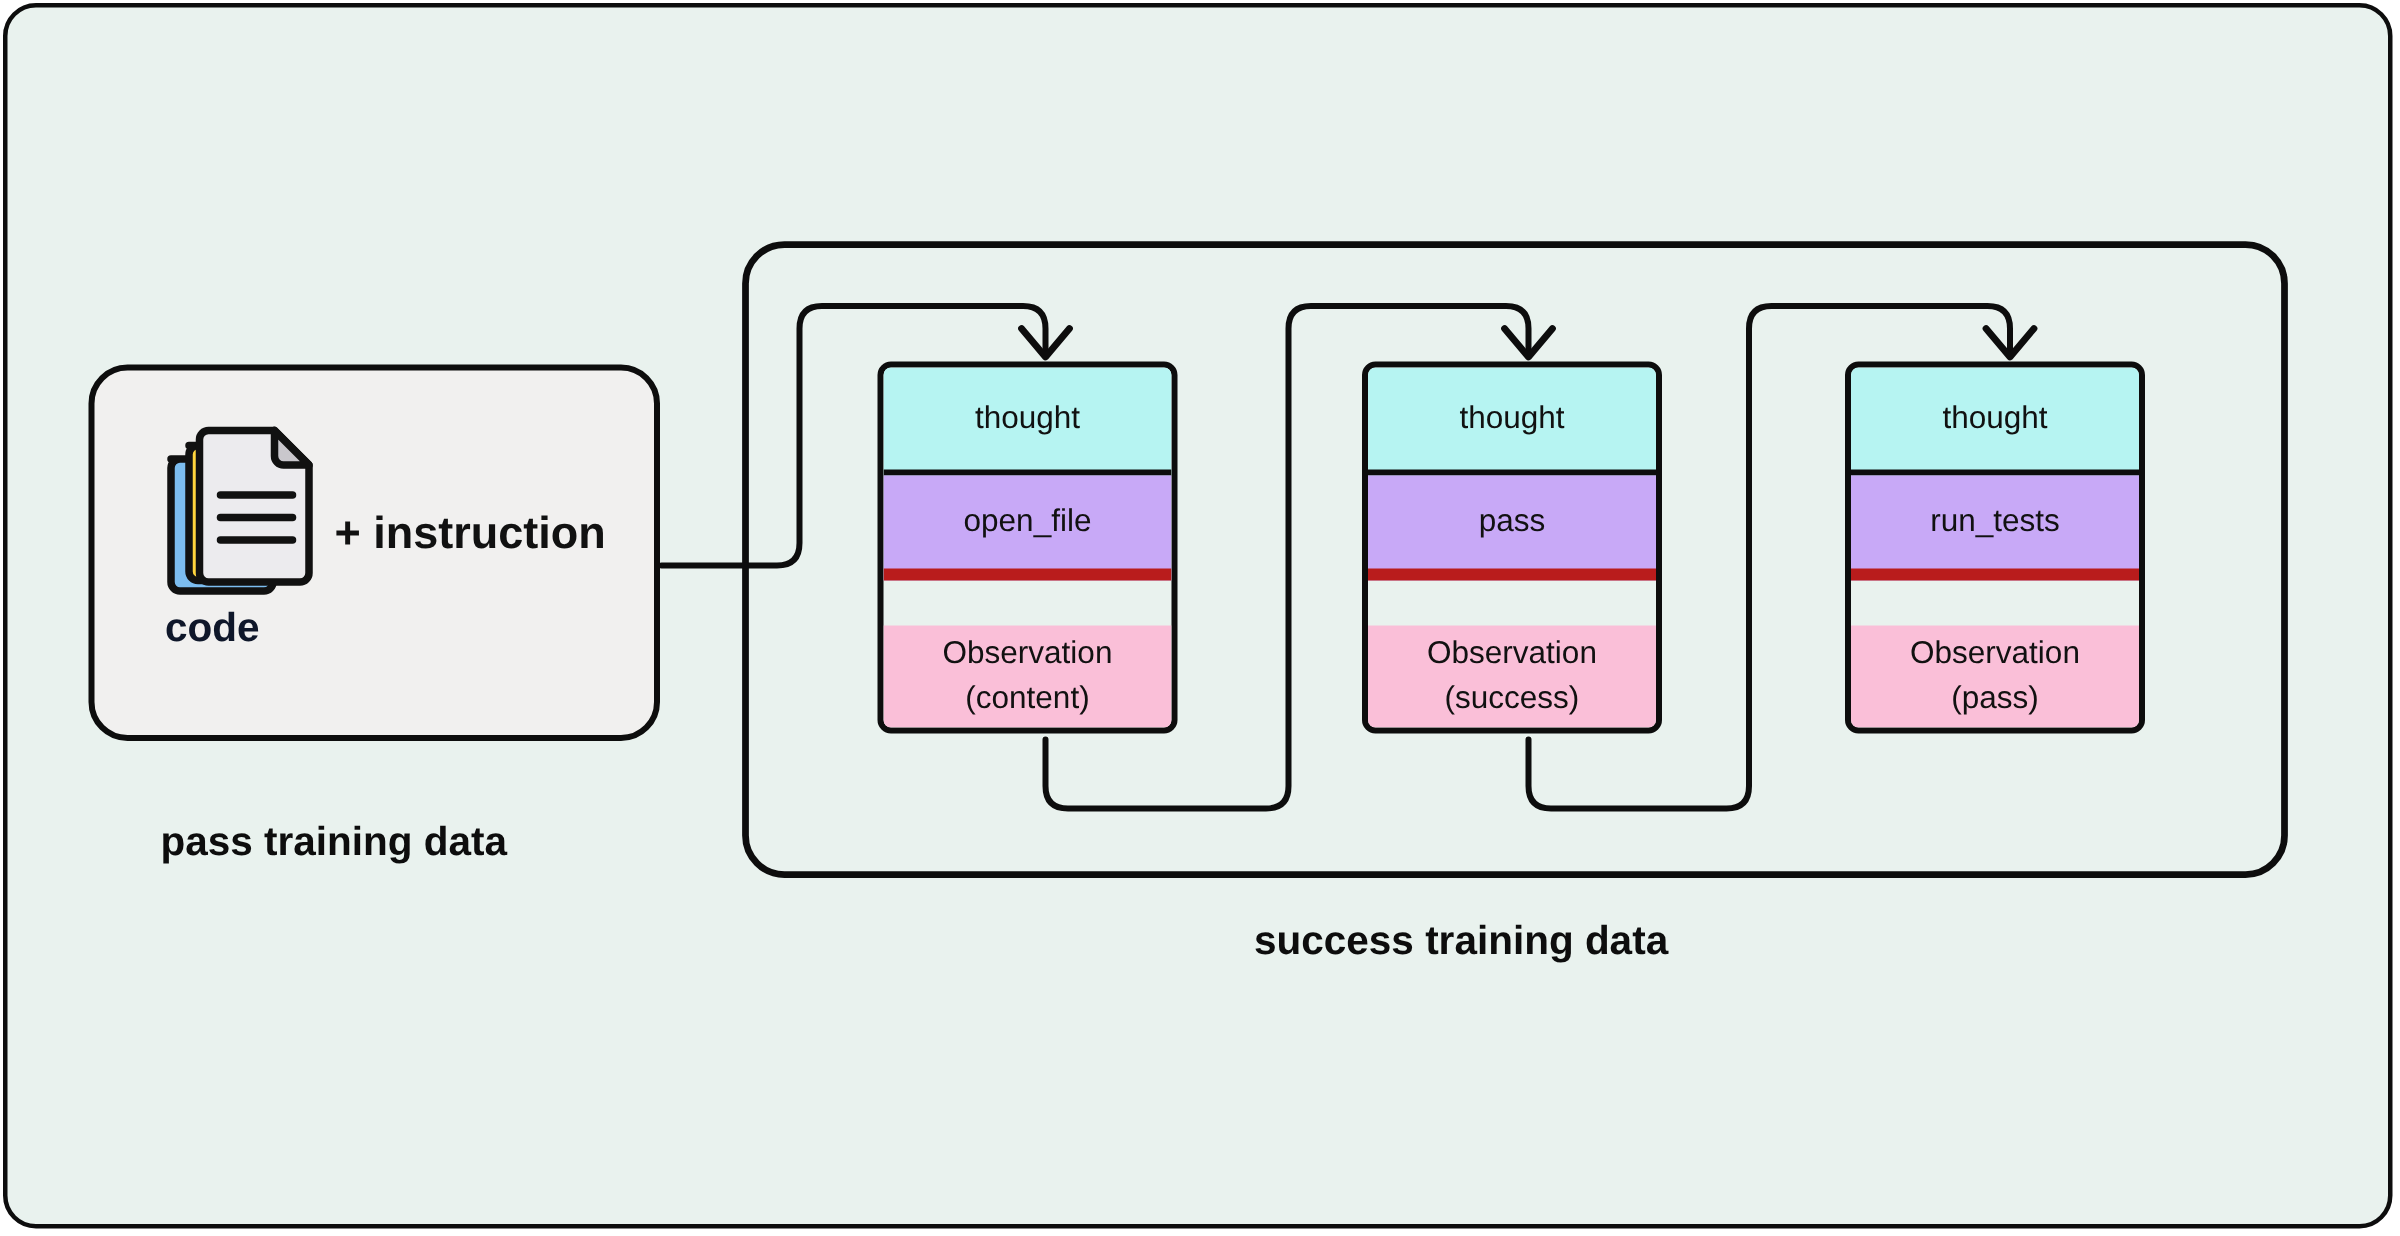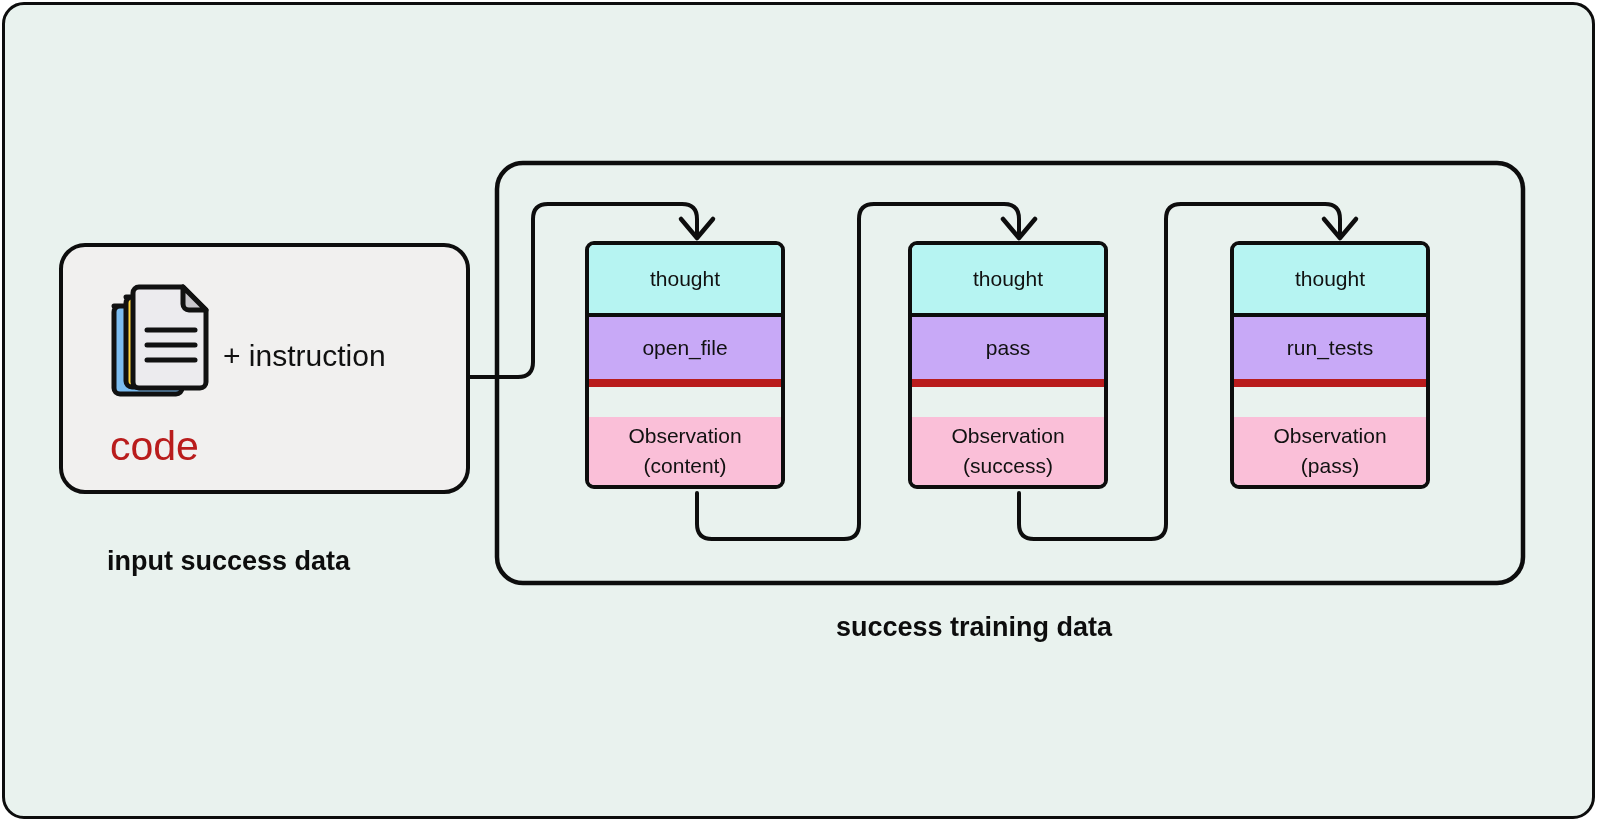--- a/index.html
+++ b/index.html
@@ -36,48 +36,49 @@
     width: 1600px;
     height: 824px;
     pointer-events: none;
   }
 
   
   .input-box {
     position: absolute;
     left: 59px;
     top: 243px;
-    width: 411px;
+    width: 381px;
     height: 251px;
     background: #f1f0ef;
     border: 4px solid #0d0d0d;
     border-radius: 26px;
     box-sizing: border-box;
+    font-weight: bold;
   }
   .doc-icon {
     position: absolute;
     left: 43px;
     top: 33px;
     width: 112px;
     height: 122px;
   }
   .plus-instruction {
     position: absolute;
     left: 160px;
     top: 92px;
     font-size: 30px;
     color: #111111;
     white-space: nowrap;
   }
   .code-label {
     position: absolute;
     left: 47px;
-    top: 176px;
-    font-size: 41px;
-    color: #b91c1c;
+    top: 156px;
+    font-size: 27px;
+    color: #0f172a;
   }
 
   
   .caption {
     position: absolute;
     font-size: 27px;
     font-weight: bold;
     color: #0d0d0d;
     white-space: nowrap;
   }
@@ -171,21 +172,21 @@
 
       <line x1="41" y1="50" x2="89" y2="50" stroke="#111111" stroke-width="5" stroke-linecap="round"></line>
       <line x1="41" y1="65" x2="89" y2="65" stroke="#111111" stroke-width="5" stroke-linecap="round"></line>
       <line x1="41" y1="80" x2="89" y2="80" stroke="#111111" stroke-width="5" stroke-linecap="round"></line>
     </svg>
 
     <div class="plus-instruction">+ instruction</div>
     <div class="code-label">code</div>
   </div>
 
-  <div class="caption caption-input">input success data</div>
+  <div class="caption caption-input">pass training data</div>
   <div class="caption caption-output">success training data</div>
 
   <div class="step-card card-1">
     <div class="seg seg-thought">thought</div>
     <div class="seg seg-action">open_file</div>
     <div class="seg seg-obs">Observation
 (content)</div>
   </div>
 
   <div class="step-card card-2">

